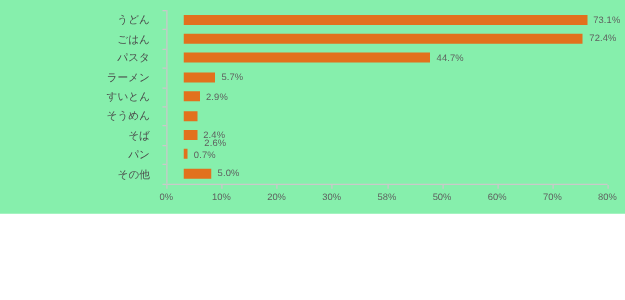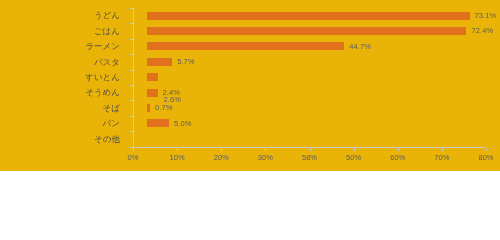--- a/index.html
+++ b/index.html
@@ -118,27 +118,27 @@
     font-size: 7.5px;
     color: #5e5e5e;
     transform: translateX(-50%);
     white-space: nowrap;
     line-height: 1;
   }
 </style>
 </head>
 <body>
 
-<div id="chart-root" style="background: #eab308;">
+<div id="chart-root" style="background: #86efac;">
 
   <div class="cat-labels">
       <div class="cat-label">うどん</div>
       <div class="cat-label">ごはん</div>
+      <div class="cat-label">パスタ</div>
       <div class="cat-label">ラーメン</div>
-      <div class="cat-label">パスタ</div>
       <div class="cat-label">すいとん</div>
       <div class="cat-label">そうめん</div>
       <div class="cat-label">そば</div>
       <div class="cat-label">パン</div>
       <div class="cat-label">その他</div>
     </div>
 
   <div class="axis-y-line" style="background: rgb(201, 201, 201);"></div>
   <div class="axis-x-line" style="background: rgb(201, 201, 201);"></div>
 
@@ -152,20 +152,24 @@
           <div class="bar" style="width: 319.465px; background: rgb(226, 113, 29);"></div>
           <span class="bar-value" style="color: rgb(94, 94, 94);">72.4%</span>
         </div>
         <div class="row">
           <div class="bar" style="width: 197.239px; background: rgb(226, 113, 29);"></div>
           <span class="bar-value" style="color: rgb(94, 94, 94);">44.7%</span>
         </div>
         <div class="row">
           <div class="bar" style="width: 25.1512px; background: rgb(226, 113, 29);"></div>
           <span class="bar-value" style="color: rgb(94, 94, 94);">5.7%</span>
+        </div>
+        <div class="row">
+          <div class="bar" style="width: 12.7962px; background: rgb(226, 113, 29);"></div>
+          <span class="bar-value" style="color: rgb(94, 94, 94);">2.9%</span>
         </div>
         <div class="row">
           <div class="bar" style="width: 11.4725px; background: rgb(226, 113, 29);"></div>
           <span class="bar-value" style="color: rgb(94, 94, 94); margin-top: 44px;">2.6%</span>
         </div>
         <div class="row">
           <div class="bar" style="width: 10.59px; background: rgb(226, 113, 29);"></div>
           <span class="bar-value" style="color: rgb(94, 94, 94);">2.4%</span>
         </div>
         <div class="row">

